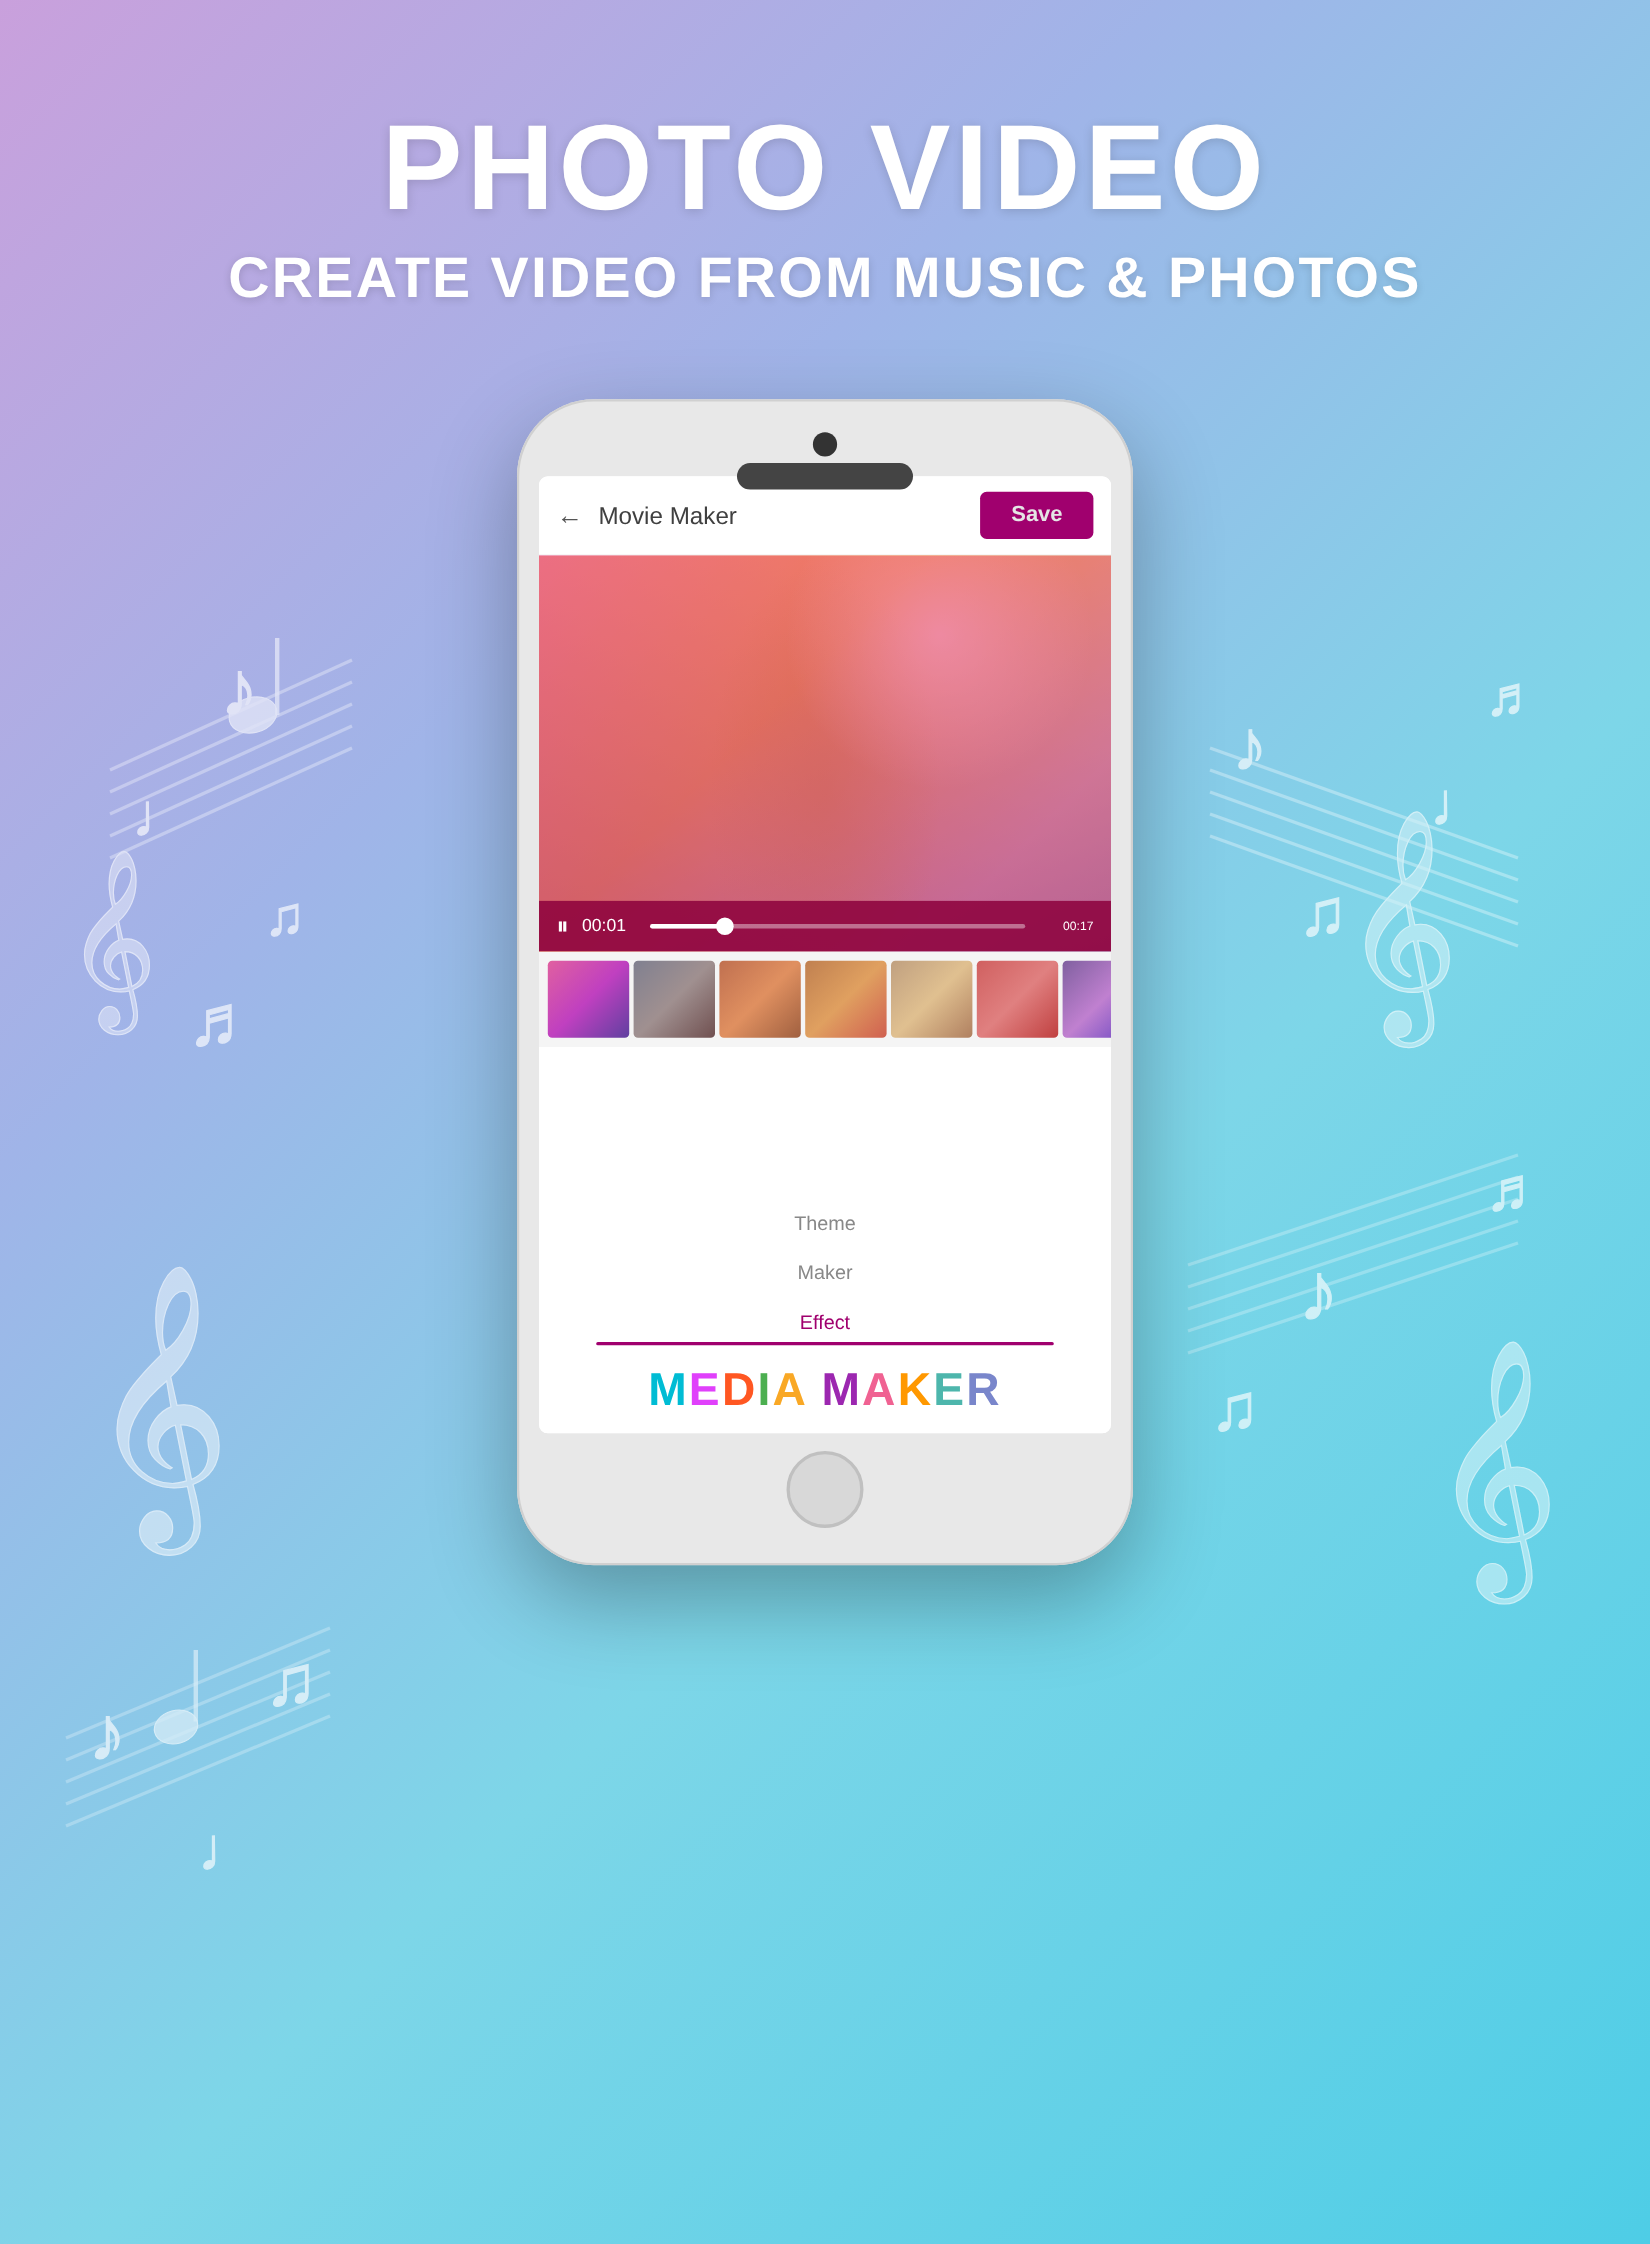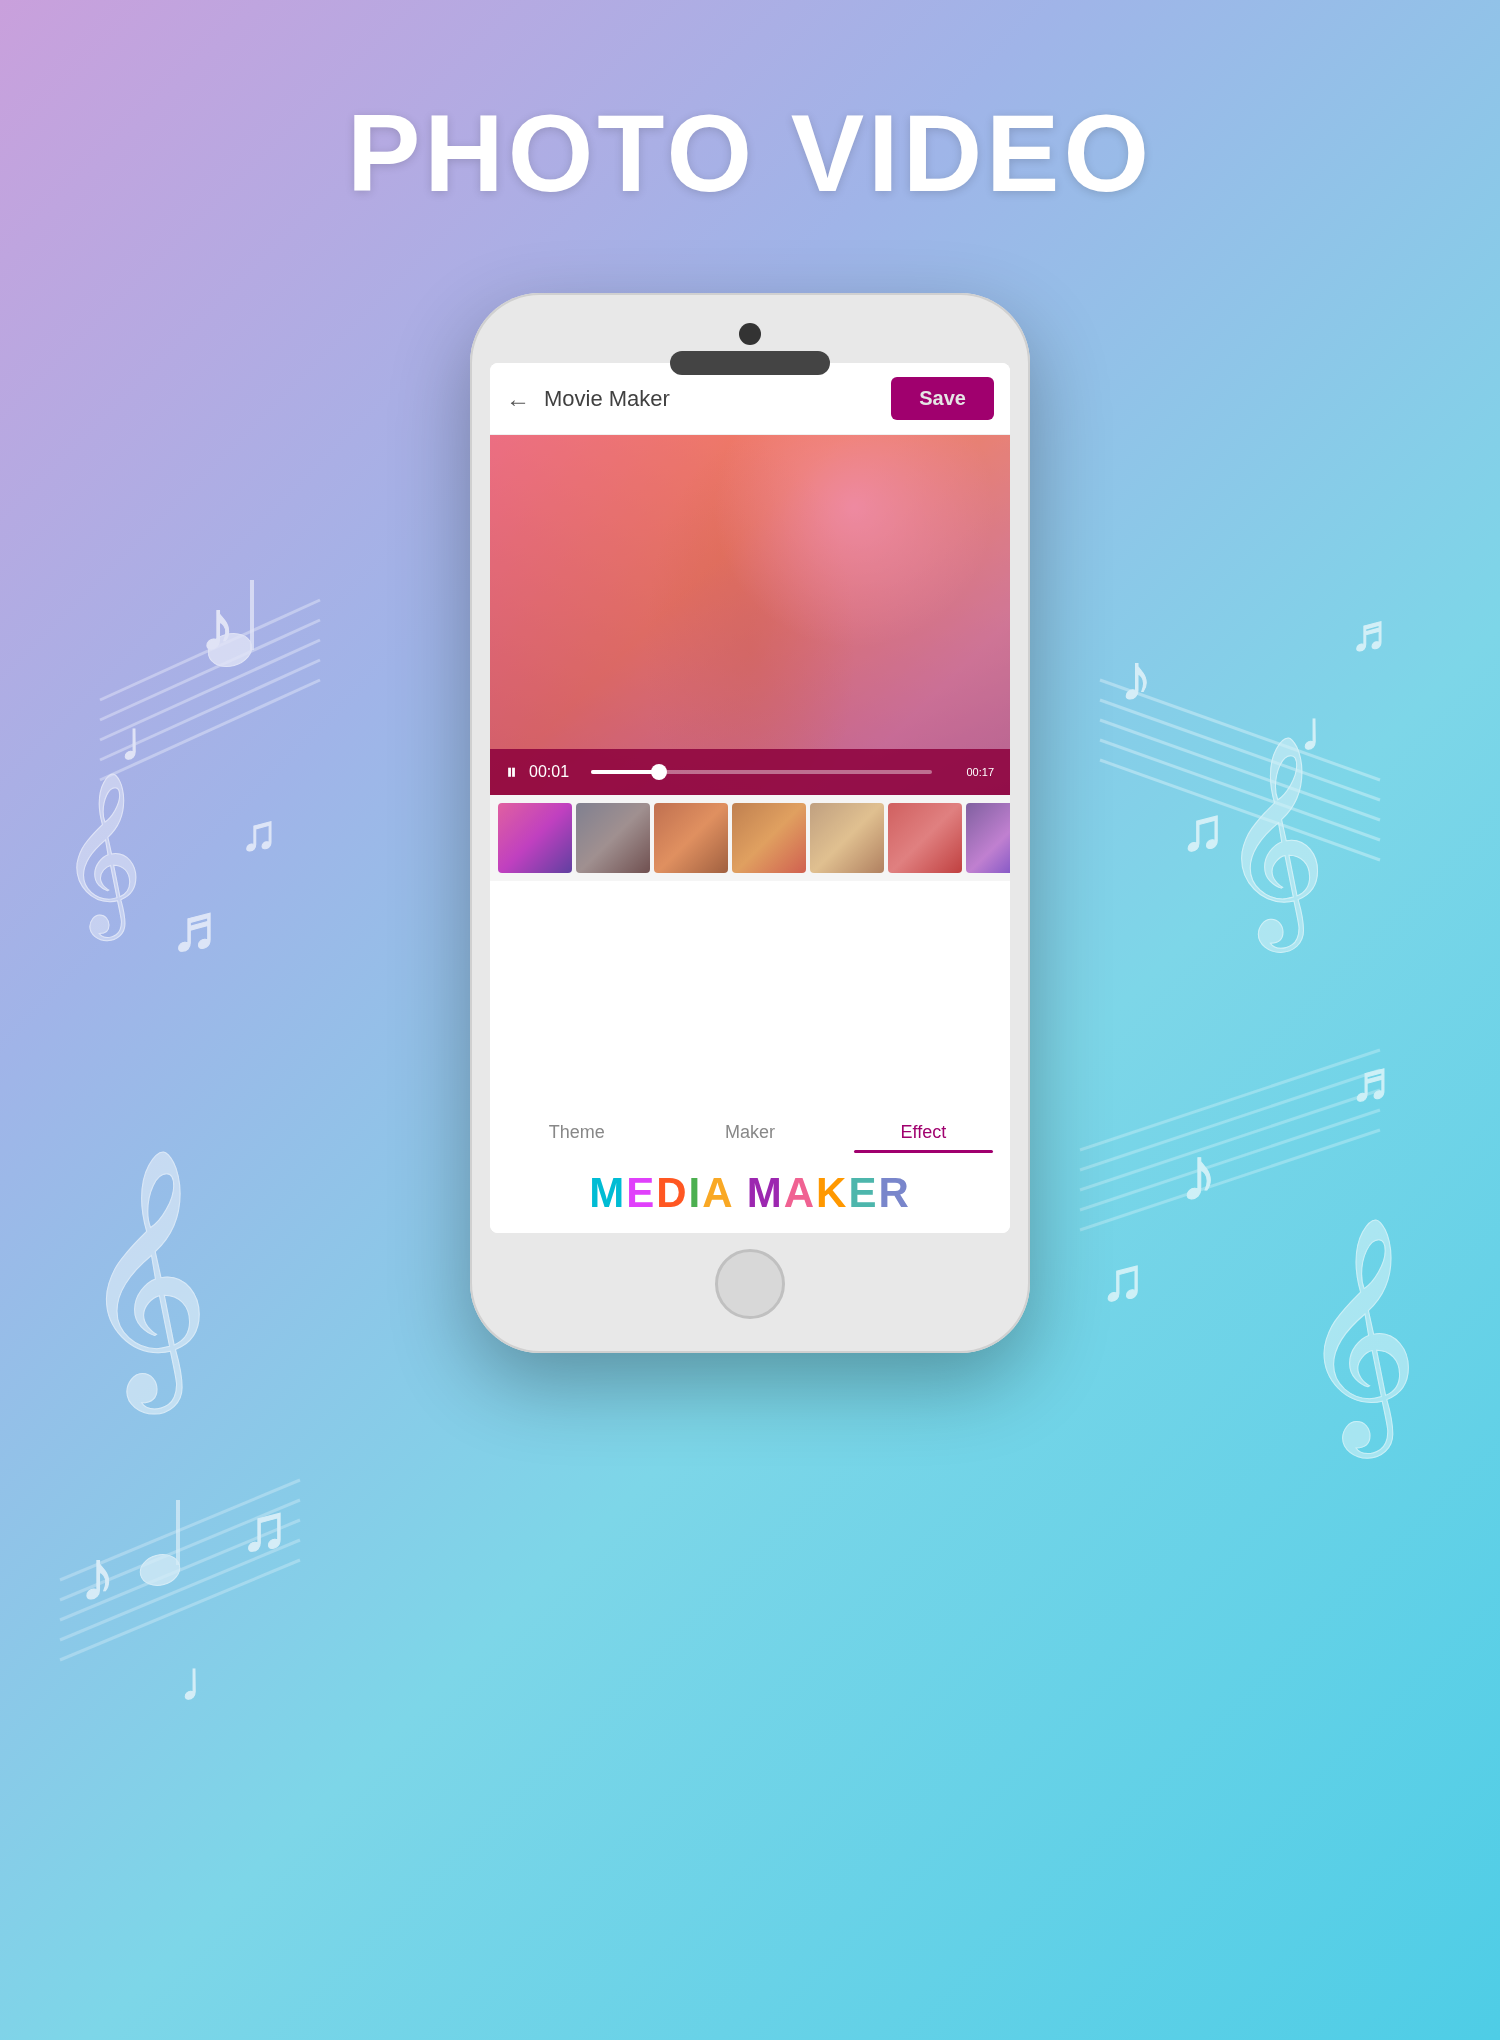--- a/index.html
+++ b/index.html
@@ -249,20 +249,21 @@
     .thumb6 { background: linear-gradient(135deg, #d06060, #e08080, #c04040); }
     .thumb7 { background: linear-gradient(135deg, #8060a0, #c080d0, #6040c0); }
 
     
     .tab-bar {
       display: flex;
       padding: 0;
       background: white;
       flex-shrink: 0;
       margin-top: auto;
+      flex-direction: column;
     }
 
     .tab-item {
       flex: 1;
       text-align: center;
       padding: 14px 0 10px;
       font-size: 18px;
       color: #888;
       cursor: pointer;
       position: relative;
@@ -366,20 +367,21 @@
     <line x1="60" y1="1640" x2="300" y2="1540" stroke="rgba(255,255,255,0.4)" stroke-width="3"></line>
     <line x1="60" y1="1660" x2="300" y2="1560" stroke="rgba(255,255,255,0.4)" stroke-width="3"></line>
 
     <ellipse cx="160" cy="1570" rx="20" ry="15" fill="rgba(255,255,255,0.75)" transform="rotate(-15,160,1570)"></ellipse>
     <line x1="178" y1="1565" x2="178" y2="1500" stroke="rgba(255,255,255,0.75)" stroke-width="4"></line>
   </g>
 </svg>
 
 <div class="header-text">
   <div class="header-title">PHOTO VIDEO</div>
+  <div class="header-subtitle">CREATE VIDEO FROM MUSIC &amp; PHOTOS</div>
 </div>
 
 <div class="phone-container">
   <div class="phone">
 
     <div class="phone-camera"></div>
 
     <div class="phone-speaker-bar"></div>
 
     <div class="phone-screen">

